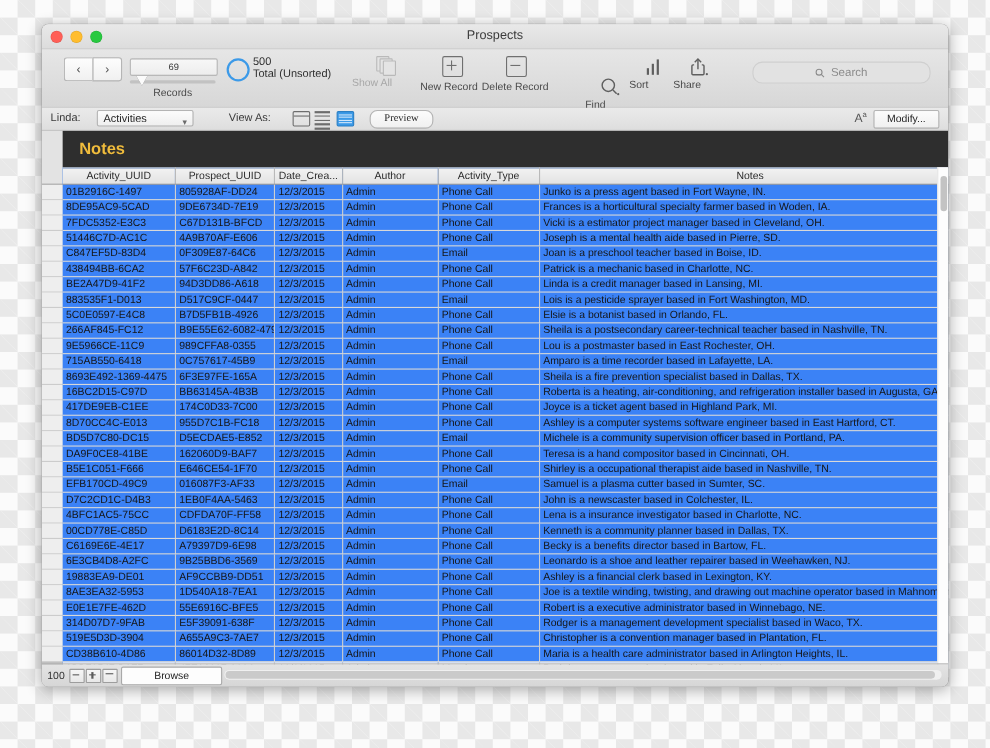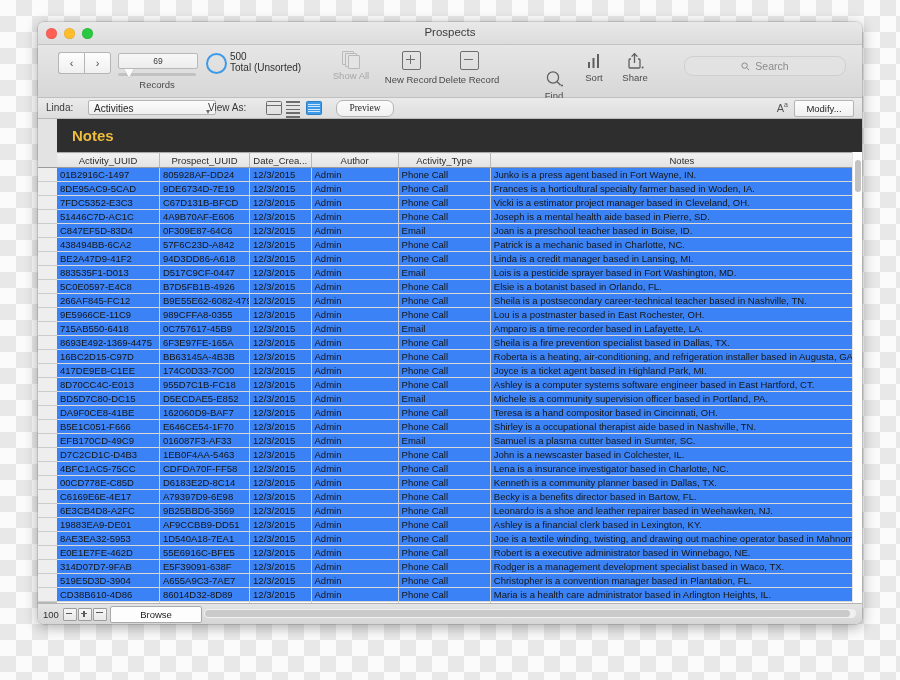--- a/index.html
+++ b/index.html
@@ -37,21 +37,21 @@
   #wintitle{
     position:absolute;left:0;right:0;top:4px;text-align:center;
     font-size:11.5px;color:#3b3b3b;
   }
   
   #toolbar{
     position:relative;height:52px;
     background:linear-gradient(#e6e6e6,#d7d7d7);
     border-bottom:1px solid #c0c0c0;
   }
-  .tb-item{position:absolute;text-align:center;}
+  .tb-item{position:absolute;}
   .tb-label{font-size:9.5px;color:#4a4a4a;white-space:nowrap;}
   .tb-label.dim{color:#a8a8a8;}
   #navgroup{position:absolute;left:20px;top:7px;display:flex;}
   .navbtn{
     width:25px;height:20px;background:linear-gradient(#fdfdfd,#f0f0f0);
     border:1px solid #b5b5b5;display:flex;align-items:center;justify-content:center;
     font-size:11px;color:#4a4a4a;
   }
   .navbtn.left{border-radius:3px 0 0 3px;border-right:none;}
   .navbtn.right{border-radius:0 3px 3px 0;}
@@ -98,21 +98,21 @@
     display:flex;align-items:center;justify-content:center;
   }
   #searchfield .stxt{font-size:10.5px;color:#8b8b8b;margin-left:5px;}
   
   #layoutbar{
     position:relative;height:20px;background:linear-gradient(#eaeaea,#dedede);
     border-bottom:1px solid #b9b9b9;
   }
   #layoutbar .lb-label{position:absolute;font-size:10px;color:#3a3a3a;top:4px;}
   #layoutSelect{
-    position:absolute;left:50px;top:2px;width:128px;height:15px;
+    position:absolute;left:50px;top:2px;width:88px;height:15px;
     background:linear-gradient(#fcfcfc,#efefef);border:1px solid #b4b4b4;border-radius:2px;
     font-size:10px;color:#262626;padding-left:5px;line-height:15px;box-sizing:border-box;
   }
   #layoutSelect .chev{position:absolute;right:5px;top:3px;font-size:8px;color:#6a6a6a;}
   .viewicon{
     position:absolute;top:3px;width:14px;height:12px;border:1.1px solid #6d6d6d;border-radius:1.5px;
   }
   #viewFormIcon{left:228px;}
   #viewFormIcon::before{content:"";position:absolute;left:0;top:3px;width:100%;height:1.1px;background:#6d6d6d;}
   #viewListIcon{left:248px;border:none;}

